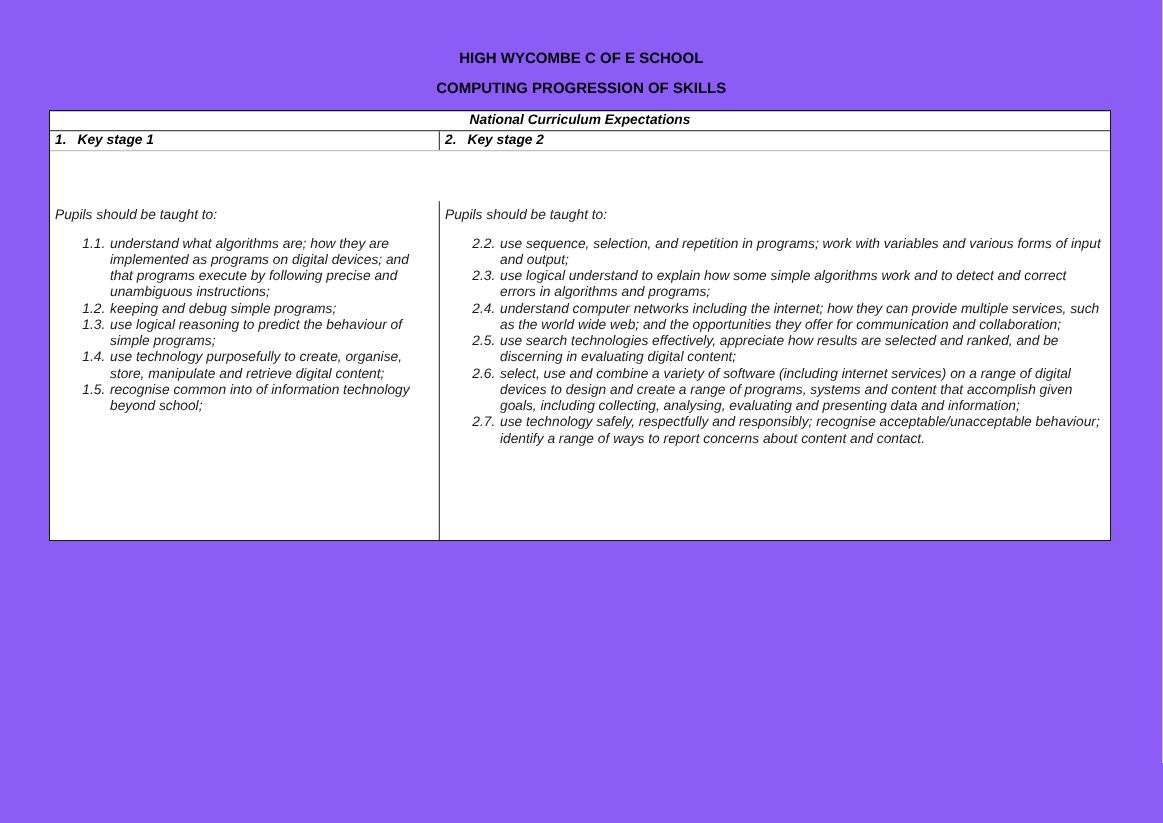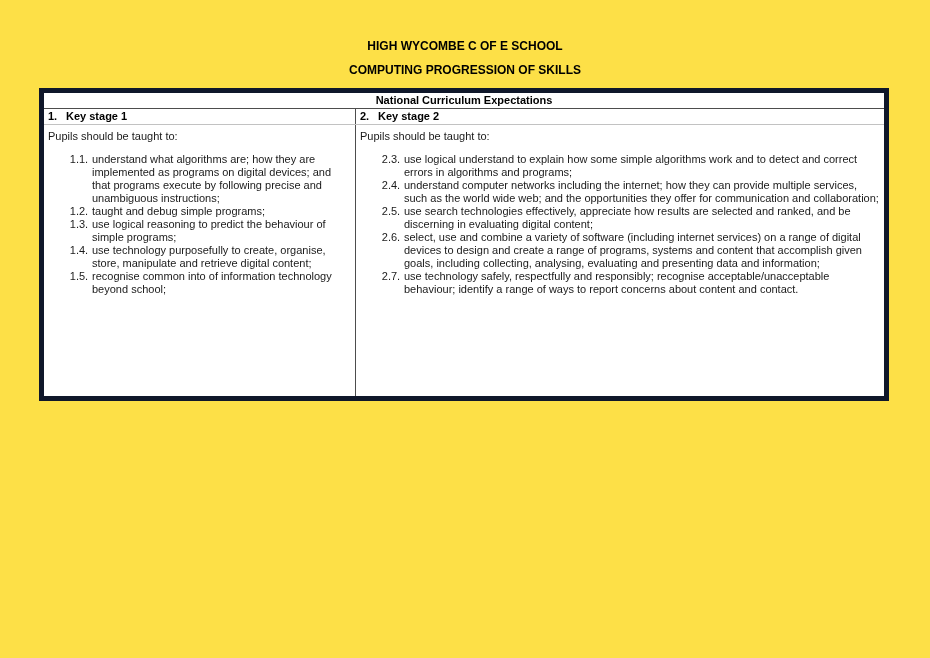--- a/index.html
+++ b/index.html
@@ -9,40 +9,41 @@
     width: 930px;
     height: 658px;
     overflow: hidden;
     font-family: "Liberation Sans", "DejaVu Sans", sans-serif;
     color: #1a1a1a;
   }
   .doc {
     width: 930px;
     height: 658px;
     position: relative;
-    background: #fde047;
+    background: #8b5cf6;
   }
   .doc-title {
     text-align: center;
     font-weight: bold;
     font-size: 12px;
     line-height: 13px;
     color: #000000;
   }
   .doc-title.first { padding-top: 40px; }
   .doc-title.second { margin-top: 11px; text-align: center; }
 
   .nc-table {
     position: absolute;
     left: 39px;
     top: 88px;
     width: 850px;
-    border: 5px solid #0f172a;
+    border: 1px solid #0f172a;
     box-sizing: border-box;
     background: #ffffff;
+    font-style: italic;
   }
   .nc-table-header {
     height: 15px;
     border-bottom: 1px solid #4d4d4d;
     text-align: center;
     font-weight: bold;
     font-size: 11px;
     line-height: 15px;
     color: #000000;
   }
@@ -61,21 +62,21 @@
   .stage-cell {
     display: flex;
     font-weight: bold;
     font-size: 11px;
     line-height: 14px;
     padding-left: 4px;
     color: #000000;
   }
   .stage-num { width: 18px; flex: 0 0 auto; }
 
-  .body-row { height: 271px; }
+  .body-row { height: 271px; margin-top: 40px; }
   .body-cell {
     padding: 4px 4px 0 4px;
     font-size: 11px;
     line-height: 13px;
     overflow: hidden;
   }
   .intro { margin: 1px 0 0 0; }
   .item-list { margin-top: 10px; }
   .list-item { display: flex; margin-left: 18px; }
   .item-num { width: 26px; flex: 0 0 auto; text-align: center; }
@@ -108,40 +109,44 @@
 
       <div class="cell-left body-cell">
         <div class="intro">Pupils should be taught to:</div>
         <div class="item-list">
           <div class="list-item">
             <span class="item-num">1.1.</span>
             <div class="item-text">understand what algorithms are; how they are implemented as programs on digital devices; and that programs execute by following precise and unambiguous instructions;</div>
           </div>
           <div class="list-item">
             <span class="item-num">1.2.</span>
-            <div class="item-text">taught and debug simple programs;</div>
+            <div class="item-text">keeping and debug simple programs;</div>
           </div>
           <div class="list-item">
             <span class="item-num">1.3.</span>
             <div class="item-text">use logical reasoning to predict the behaviour of simple programs;</div>
           </div>
           <div class="list-item">
             <span class="item-num">1.4.</span>
             <div class="item-text">use technology purposefully to create, organise, store, manipulate and retrieve digital content;</div>
           </div>
           <div class="list-item">
             <span class="item-num">1.5.</span>
             <div class="item-text">recognise common into of information technology beyond school;</div>
           </div>
         </div>
       </div>
 
       <div class="cell-right body-cell">
         <div class="intro">Pupils should be taught to:</div>
         <div class="item-list">
+          <div class="list-item">
+            <span class="item-num">2.2.</span>
+            <div class="item-text">use sequence, selection, and repetition in programs; work with variables and various forms of input and output;</div>
+          </div>
           <div class="list-item">
             <span class="item-num">2.3.</span>
             <div class="item-text">use logical understand to explain how some simple algorithms work and to detect and correct errors in algorithms and programs;</div>
           </div>
           <div class="list-item">
             <span class="item-num">2.4.</span>
             <div class="item-text">understand computer networks including the internet; how they can provide multiple services, such as the world wide web; and the opportunities they offer for communication and collaboration;</div>
           </div>
           <div class="list-item">
             <span class="item-num">2.5.</span>

